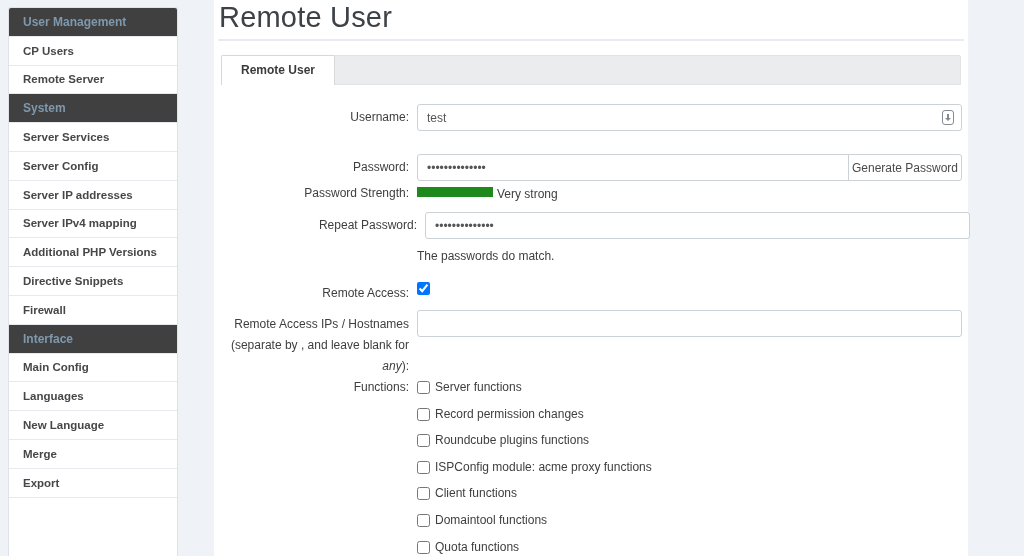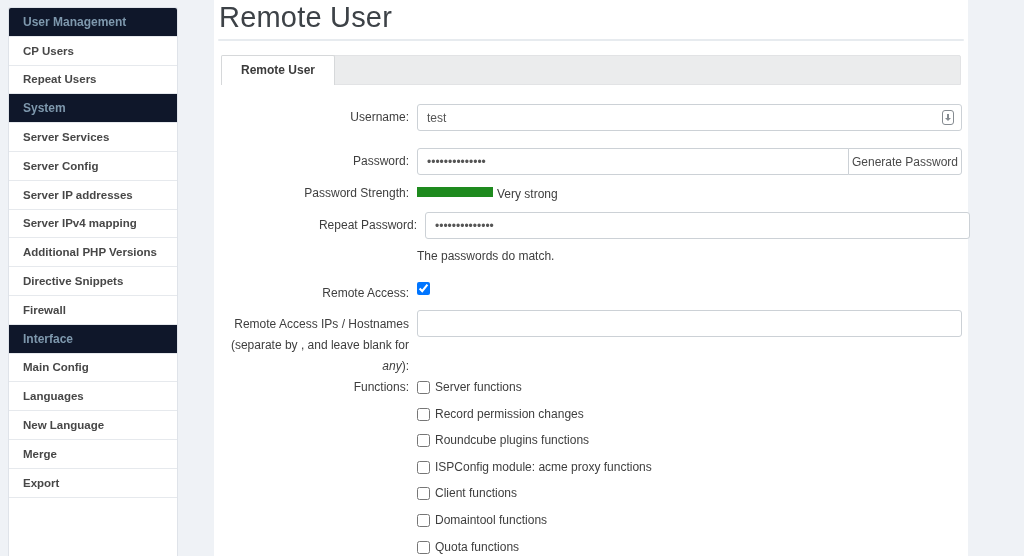--- a/index.html
+++ b/index.html
@@ -23,21 +23,21 @@
   .side-row {
     height:28.8px;
     display:flex; align-items:center;
     padding-left:14px;
     border-bottom:1px solid #e6e9ed;
     background:#fff;
     font-size:11.5px;
     cursor:pointer;
   }
   .side-header {
-    background:#0f172a;
+    background:#404040;
     color:#7e98ad;
     font-weight:bold;
     font-size:12px;
     cursor:default;
   }
   .side-item { color:#474747; font-weight:600; }
   .side-partial { border-bottom:none; }
 
   
   .content {
@@ -120,42 +120,42 @@
 
   .cb { width:13px; height:13px; margin:0; cursor:pointer; flex:none; }
 
   .ml-label { line-height:21px; padding-top:4px; }
   .ml-label .ln { display:block; }
 
   .fn-row { display:flex; align-items:flex-end; margin-bottom:12.6px; cursor:pointer; }
   .fn-row span { font-size:12px; color:#3e3e3e; line-height:14px; margin-left:5px; }
 
   .row-username   { top:104px; }
-  .row-password   { top:148px; }
+  .row-password   { top:154px; }
   .row-strength   { top:186px; }
   .row-repeat     { top:212px;padding-left:8px; }
   .row-match      { top:246px; }
   .row-remote     { top:280px; }
   .row-ips        { top:310px; }
   .row-functions  { top:380px; }
   .row-remote .fctrl { padding-top:1px; }
   .row-functions .flabel, .row-match .flabel, .row-strength .flabel { line-height:14px; }
 </style>
 </head>
 <body style="background: rgb(239, 242, 246);">
 
 <nav class="sidebar">
     <div class="side-row side-header">
       <span>User Management</span>
     </div>
     <div class="side-row side-item">
       <span>CP Users</span>
     </div>
     <div class="side-row side-item">
-      <span>Repeat Users</span>
+      <span>Remote Server</span>
     </div>
     <div class="side-row side-header">
       <span>System</span>
     </div>
     <div class="side-row side-item">
       <span>Server Services</span>
     </div>
     <div class="side-row side-item">
       <span>Server Config</span>
     </div>

